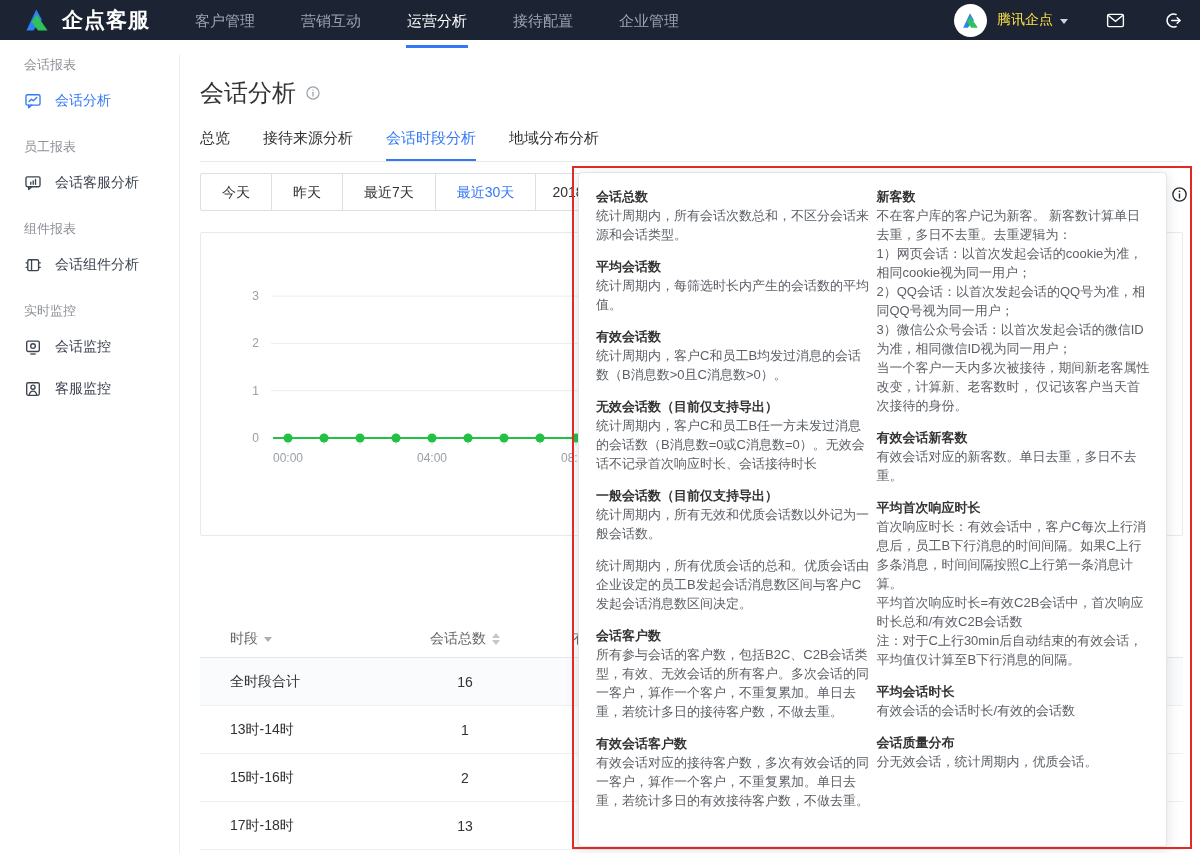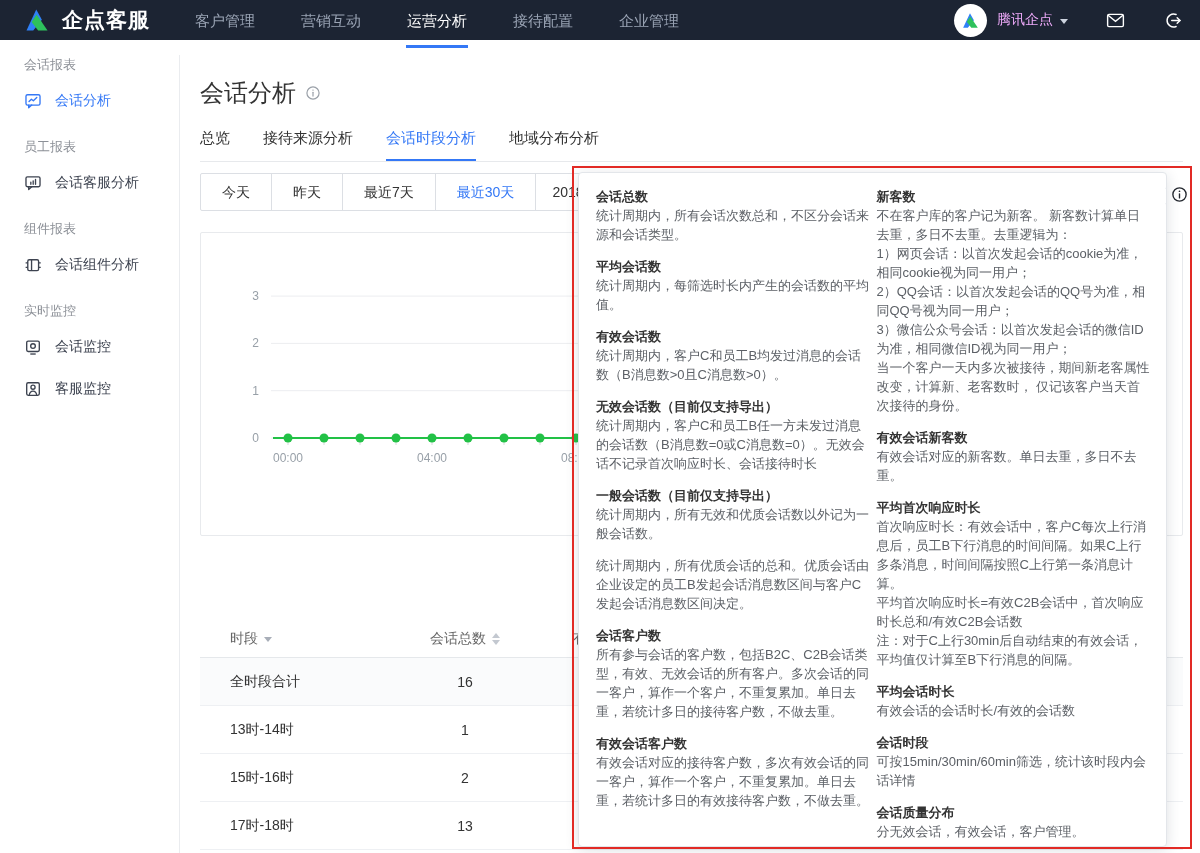--- a/index.html
+++ b/index.html
@@ -16,21 +16,21 @@
   .topmenu { display:flex; height:55px; margin-left:22px;text-align:center; }
   .nav-item { position:relative; padding:0 23px; line-height:55px; font-size:15px;
     color:#99a3b4; cursor:pointer; white-space:nowrap; }
   .nav-item.active { color:#fff; }
   .nav-item.active::after { content:""; position:absolute; left:22px; right:22px; bottom:0;
     height:3px; background:#3478f6; }
   .nav-right { margin-left:auto; display:flex; align-items:center; margin-right:16px; }
   .avatar { width:33px; height:33px; border-radius:50%; background:#fff; display:flex;
     align-items:center; justify-content:center; cursor:pointer; }
   .avatar svg { width:21px; height:21px; }
-  .user-name { color:#f0abfc; font-size:14px; margin:0 7px 0 10px; cursor:pointer; }
+  .user-name { color:#fde047; font-size:14px; margin:0 7px 0 10px; cursor:pointer; }
   .caret-down { width:0; height:0; border-left:4.5px solid transparent; border-right:4.5px solid transparent;
     border-top:5px solid #cdd4df; margin-top:2px; }
   .topnav .tool-icon { color:#fff; margin-left:37px; cursor:pointer; display:flex; }
   .topnav .tool-icon svg { width:21px; height:21px; }
 
   
   .sidebar { position:absolute; left:0; top:55px; width:180px; bottom:0; background:#fff;
     border-right:1px solid #eaecef; z-index:2; }
   .side-sec { margin-bottom:26px; }
   .side-sec-h { padding-left:24px; font-size:13px; color:#8c9097; height:20px; line-height:20px;
@@ -372,26 +372,22 @@
           <div class="tip-h">平均首次响应时长</div>
           <div class="tip-b">首次响应时长：有效会话中，客户C每次上行消息后，员工B下行消息的时间间隔。如果C上行多条消息，时间间隔按照C上行第一条消息计算。
 平均首次响应时长=有效C2B会话中，首次响应时长总和/有效C2B会话数
 注：对于C上行30min后自动结束的有效会话，平均值仅计算至B下行消息的间隔。</div>
         </div>
       <div class="tip-sec">
           <div class="tip-h">平均会话时长</div>
           <div class="tip-b">有效会话的会话时长/有效的会话数</div>
         </div>
       <div class="tip-sec">
-          <div class="tip-h">会话时段</div>
-          <div class="tip-b">可按15min/30min/60min筛选，统计该时段内会话详情</div>
-        </div>
-      <div class="tip-sec">
           <div class="tip-h">会话质量分布</div>
-          <div class="tip-b">分无效会话，有效会话，客户管理。</div>
+          <div class="tip-b">分无效会话，统计周期内，优质会话。</div>
         </div>
     </div>
   </div>
 
   <span class="anchor-info">
     <svg viewBox="0 0 20 20" fill="none" stroke="currentColor" stroke-width="1.6">
       <circle cx="10" cy="10" r="7.8"></circle>
       <path d="M10 9.2 v4.8" stroke-linecap="round"></path>
       <circle cx="10" cy="6.2" r="1" fill="currentColor" stroke="none"></circle>
     </svg>

